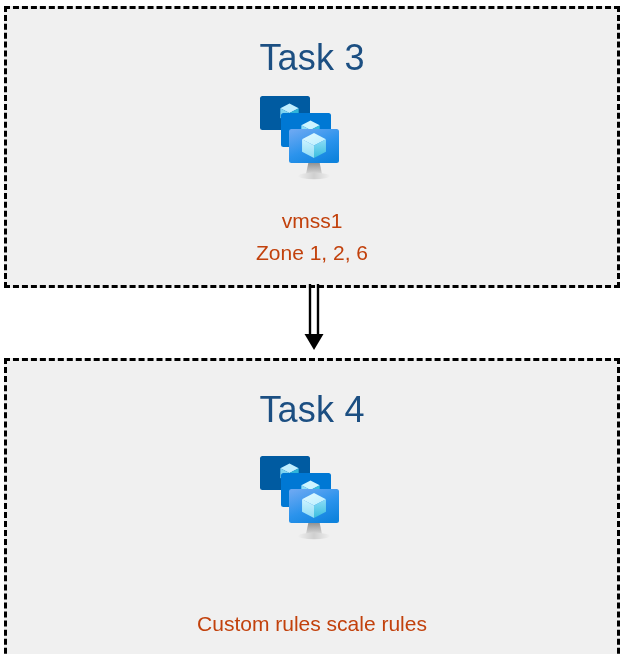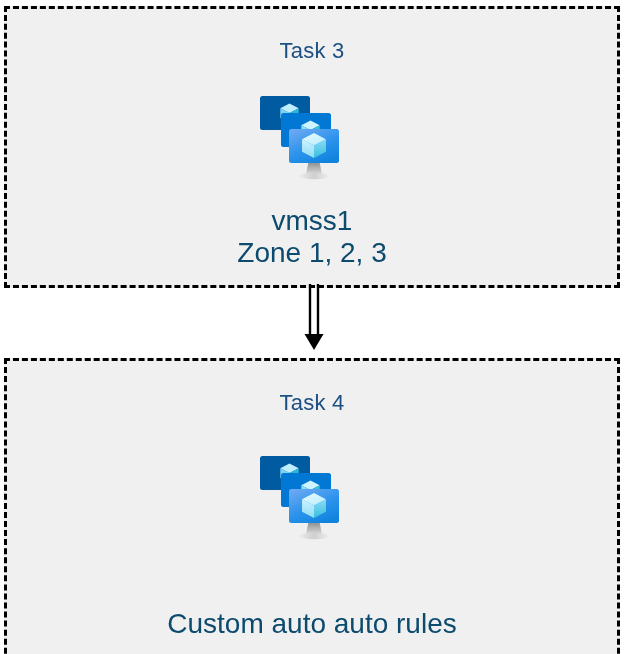--- a/index.html
+++ b/index.html
@@ -50,37 +50,37 @@
     height: 100%;
   }
 
   
   .task-title {
     position: absolute;
     left: 0;
     right: 0;
     text-align: center;
     color: #1c4f82;
-    font-size: 22px;
+    font-size: 36px;
     font-weight: 400;
     letter-spacing: 0.2px;
     line-height: 1;
     white-space: nowrap;
   }
   #box-task3 .task-title { top: 31px; }
   #box-task4 .task-title { top: 31px; }
 
   
   .caption {
     position: absolute;
     left: 0;
     right: 0;
     text-align: center;
-    color: #0c4a6e;
-    font-size: 28px;
+    color: #c2410c;
+    font-size: 21px;
     font-weight: 400;
     line-height: 32px;
     white-space: nowrap;
   }
   #box-task3 .caption { top: 196px; }
   #box-task4 .caption { top: 572px; }
   #box-task4 .caption { top: auto; bottom: 47px; }
 
   .caption-line { display: block; }
 
@@ -175,21 +175,21 @@
               <polygon points="25,0 48,12 25,24 2,12" fill="url(#cubeTopA)"></polygon>
               <polygon points="2,12 25,24 25,48 2,36" fill="url(#cubeLeftA)"></polygon>
               <polygon points="48,12 25,24 25,48 48,36" fill="url(#cubeRightA)"></polygon>
             </g>
           </g>
         </svg>
       </div>
 
       <div class="caption">
         <span class="caption-line">vmss1</span>
-        <span class="caption-line">Zone 1, 2, 3</span>
+        <span class="caption-line">Zone 1, 2, 6</span>
       </div>
 
     </div>
   </div>
 
   <div id="connector">
     <svg width="36" height="78" viewBox="0 0 36 78" xmlns="http://www.w3.org/2000/svg" aria-hidden="true">
 
       <line x1="14" y1="0" x2="14" y2="52" stroke="#000000" stroke-width="2.4"></line>
       <line x1="22" y1="0" x2="22" y2="52" stroke="#000000" stroke-width="2.4"></line>
@@ -260,19 +260,19 @@
             <g transform="translate(44,42) scale(0.52)">
               <polygon points="25,0 48,12 25,24 2,12" fill="url(#cubeTopB)"></polygon>
               <polygon points="2,12 25,24 25,48 2,36" fill="url(#cubeLeftB)"></polygon>
               <polygon points="48,12 25,24 25,48 48,36" fill="url(#cubeRightB)"></polygon>
             </g>
           </g>
         </svg>
       </div>
 
       <div class="caption">
-        <span class="caption-line">Custom auto auto rules</span>
+        <span class="caption-line">Custom rules scale rules</span>
       </div>
 
     </div>
   </div>
 
 </div>
 
 </body></html>

